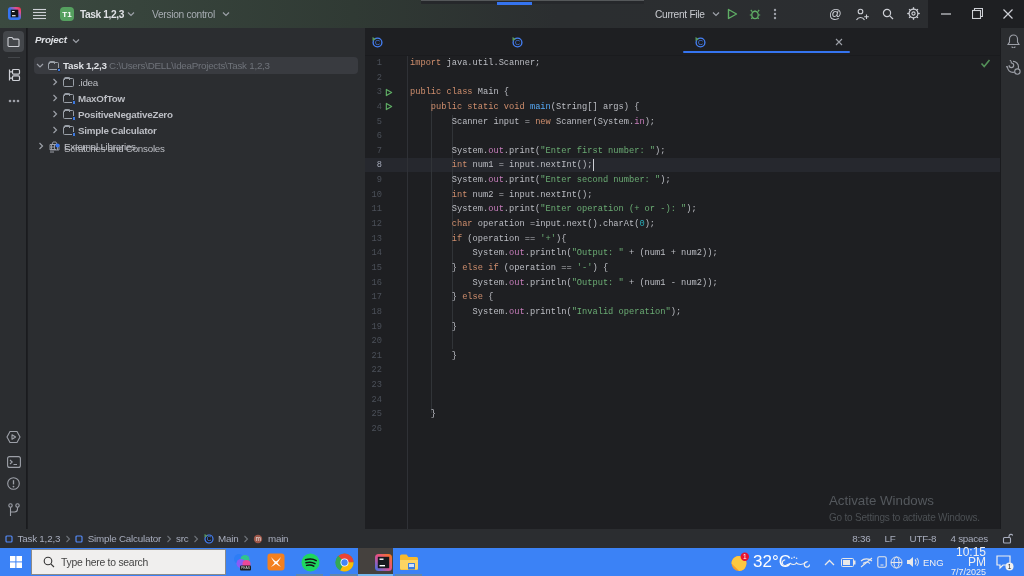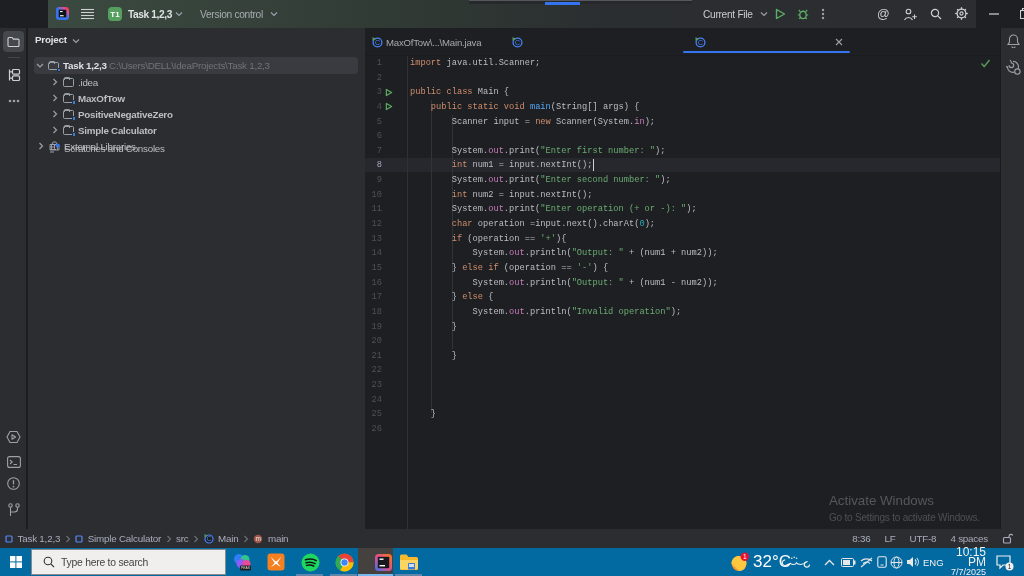--- a/index.html
+++ b/index.html
@@ -3,41 +3,41 @@
 <meta charset="utf-8">
 <style>
 * { margin:0; padding:0; box-sizing:border-box; }
 html,body { width:1024px; height:576px; overflow:hidden; background:#1e1f22; }
 body { font-family:"Liberation Sans", sans-serif; }
 #root { position:relative; width:1024px; height:576px; }
 .abs { position:absolute; }
 
 
 #titlebar { position:absolute; left:0; top:0; width:928px; height:28px;
-  background:linear-gradient(90deg, #3b4a40 0%, #37443c 15%, #303a34 38%, #2b2e30 60%, #2b2d30 100%);margin-left:48px; }
+  background:linear-gradient(90deg, #3b4a40 0%, #37443c 15%, #303a34 38%, #2b2e30 60%, #2b2d30 100%); }
 #titlebar .t-item { position:absolute; top:0; height:28px; display:flex; align-items:center; }
 #t1badge { position:absolute; left:60px; top:7px; width:14px; height:14px; border-radius:4px;
   background:#55a05f; color:#fff; font-size:8px; font-weight:bold; display:flex; align-items:center; justify-content:center; }
 .ttext { color:#dfe1e5; font-size:10.2px; font-weight:bold; letter-spacing:-0.4px; }
 .ttext2 { color:#a7acb2; font-size:10.2px; letter-spacing:-0.3px; }
 
 #sliver { position:absolute; left:421px; top:0; width:223px; height:4px; background:#26282b; border-top:1px solid #55585a; }
 #sliver .blue { position:absolute; left:76px; top:1px; width:35px; height:3px; background:#3574f0; }
 
 
 #stripeL { position:absolute; left:0; top:28px; width:27px; height:501px; background:#2b2d30; border-right:1px solid #1a1b1e; }
 #project { position:absolute; left:28px; top:28px; width:337px; height:501px; background:#2b2d30; }
 #stripeR { position:absolute; left:1000px; top:28px; width:24px; height:501px; background:#2b2d30; border-left:1px solid #1a1b1e; }
 
 
 .sicon { position:absolute; left:3px; width:21px; height:21px; display:flex; align-items:center; justify-content:center; border-radius:4px; }
 .sicon.active { background:#44474b; }
 
 
-#projhead { position:absolute; left:7px; color:#dfe1e5; font-size:9.8px; font-weight:bold; letter-spacing:-0.2px; }
+#projhead { position:absolute; left:7px; color:#dfe1e5; font-size:9.8px; font-weight:bold; letter-spacing:-0.2px;font-style:italic; }
 .trow { position:absolute; left:30px; height:16px; display:flex; align-items:center; color:#bcbec4; font-size:9.8px; white-space:nowrap; letter-spacing:-0.25px; }
 .trow .gap { width:4px; }
 #selrow { position:absolute; left:6px; top:29px; width:324px; height:17px; background:#393b40; border-radius:4px; }
 
 
 #tabs { position:absolute; left:365px; top:28px; width:635px; height:28px; background:#1e1f22; border-bottom:1px solid #1a1b1e; }
 .tab { position:absolute; top:0; height:28px; display:flex; align-items:center; font-size:9.6px; color:#a6aab1; letter-spacing:-0.2px; }
 .tab.active { color:#dfe1e5; }
 #tabline { position:absolute; left:318px; top:22.8px; width:167px; height:2.6px; background:#3574f0; border-radius:1.3px; }
 
@@ -55,21 +55,21 @@
 #greencheck { position:absolute; left:615px; top:2px; width:11px; height:11px; }
 #watermark { position:absolute; left:464px; top:437px; color:#54585d; font-size:13.3px; white-space:nowrap; }
 #watermark2 { position:absolute; left:464px; top:456px; color:#4c5054; font-size:10px; letter-spacing:-0.2px; white-space:nowrap; }
 
 
 #statusbar { position:absolute; left:0; top:529px; width:1024px; height:19px; background:#2b2d30; display:flex; align-items:center; font-size:9.8px; color:#a8adbd; letter-spacing:-0.2px; }
 #crumbs { display:flex; align-items:center; margin-left:5px; gap:4.5px; }
 #statr { position:absolute; right:11px; display:flex; gap:14px; align-items:center; }
 
 
-#taskbar { position:absolute; left:0; top:548px; width:1024px; height:28px; background:#0369a1; }
+#taskbar { position:absolute; left:0; top:548px; width:1024px; height:28px; background:#3b82f6; }
 #searchbox { position:absolute; left:31px; top:1px; width:195px; height:26px; background:#f0efee; border:1px solid #8a8a8a; display:flex; align-items:center; }
 #searchbox span { color:#444; font-size:10.4px; margin-left:6px; letter-spacing:-0.25px; }
 .tbtn { position:absolute; top:0; width:34px; height:28px; display:flex; align-items:center; justify-content:center; }
 .uline { position:absolute; top:26px; height:2px; background:#5f87ad; }
 .tray { position:absolute; top:0; height:28px; display:flex; align-items:center; justify-content:center; }
 .fold { display:inline-block; width:11px; height:10px; position:relative; }
 .fold::before { content:""; position:absolute; left:0; top:1.2px; width:9px; height:6.8px; border:1px solid #9aa0a8; border-radius:1.5px; background:transparent; }
 .fold::after { content:""; position:absolute; left:1px; top:0; width:3.6px; height:2.4px; border:1px solid #9aa0a8; border-bottom:none; border-radius:1.5px 1.5px 0 0; background:transparent; }
 .fold i { position:absolute; right:-2px; bottom:-1.5px; width:4.5px; height:4.5px; background:#3b78e0; border-radius:1px; border:1px solid #2b2d30; z-index:2; }
 </style>
@@ -303,21 +303,20 @@
       <span class="gap"></span>Scratches and Consoles
     </div>
   </div>
 
   <div id="tabs">
     <svg class="abs clsico" style="left:7px;top:9px" width="11" height="11" viewBox="0 0 11 11">
         <circle cx="5.5" cy="5.5" r="4.4" fill="#1e1f22" stroke="#4682fa" stroke-width="1.3"></circle>
         <text x="5.5" y="8" font-size="7" fill="#4682fa" text-anchor="middle" font-family="Liberation Sans">C</text>
         <path d="M0.5 0 L4 2 L0.5 4 Z" fill="#57965c"></path>
       </svg>
-    <div class="tab" style="left:21px">MaxOfTow\...\Main.java</div>
     <svg class="abs clsico" style="left:147px;top:9px" width="11" height="11" viewBox="0 0 11 11">
         <circle cx="5.5" cy="5.5" r="4.4" fill="#1e1f22" stroke="#4682fa" stroke-width="1.3"></circle>
         <text x="5.5" y="8" font-size="7" fill="#4682fa" text-anchor="middle" font-family="Liberation Sans">C</text>
         <path d="M0.5 0 L4 2 L0.5 4 Z" fill="#57965c"></path>
       </svg>
     <svg class="abs clsico" style="left:330px;top:9px" width="11" height="11" viewBox="0 0 11 11">
         <circle cx="5.5" cy="5.5" r="4.4" fill="#1e1f22" stroke="#4682fa" stroke-width="1.3"></circle>
         <text x="5.5" y="8" font-size="7" fill="#4682fa" text-anchor="middle" font-family="Liberation Sans">C</text>
         <path d="M0.5 0 L4 2 L0.5 4 Z" fill="#57965c"></path>
       </svg>

